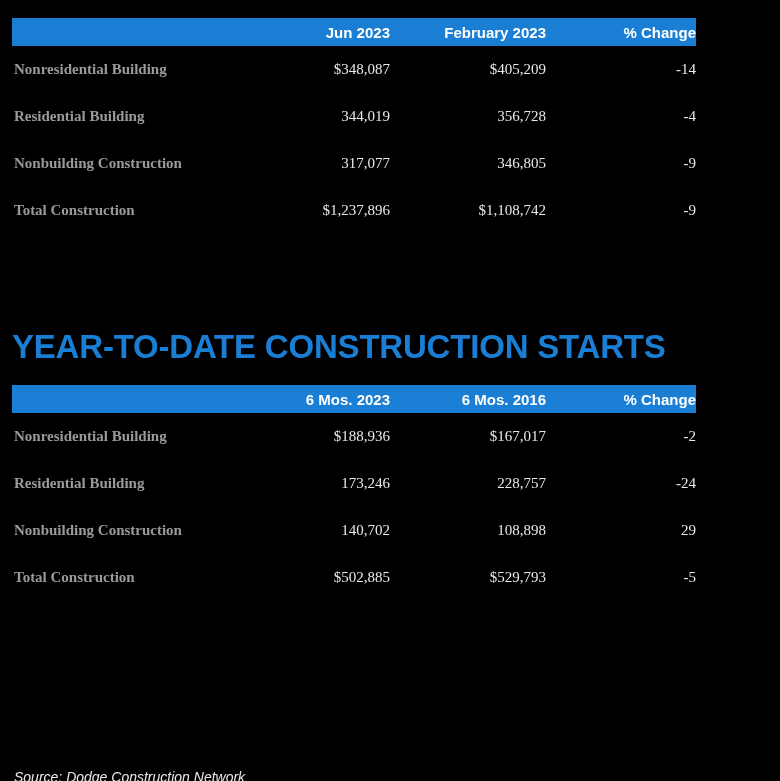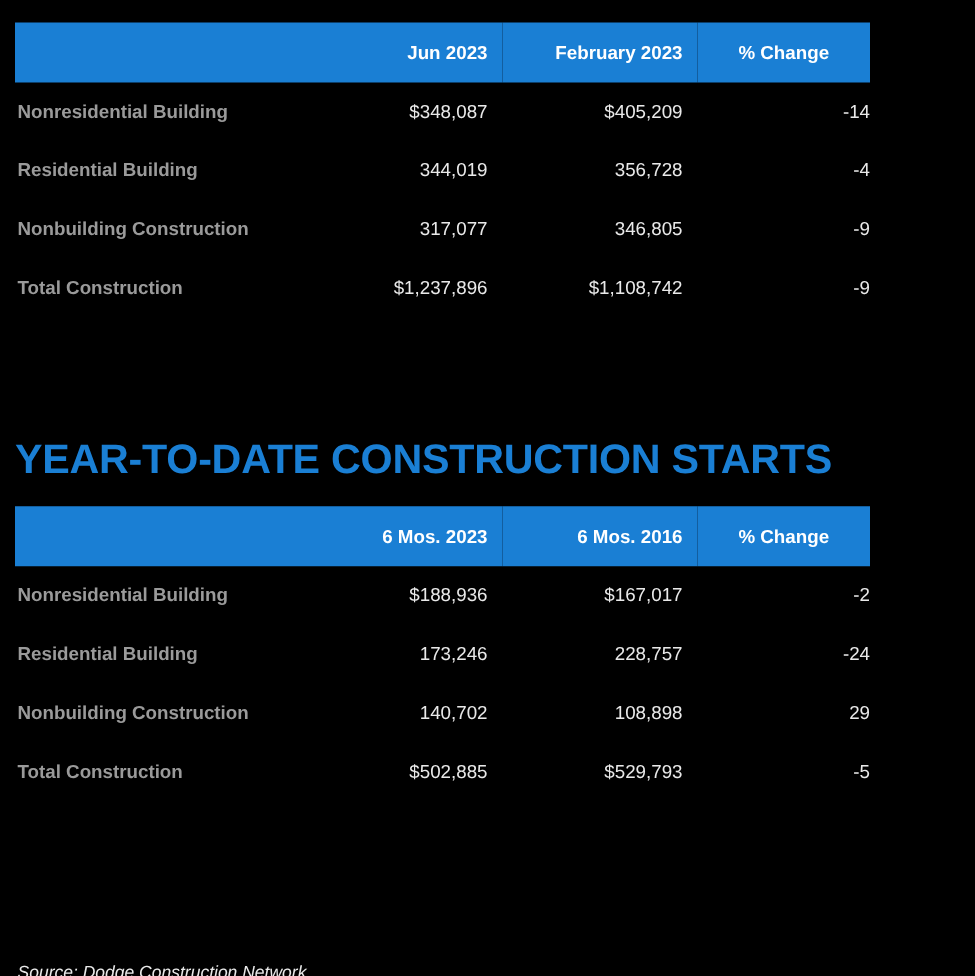--- a/index.html
+++ b/index.html
@@ -41,40 +41,41 @@
     width: 684px;
     margin-left: 4px;
     border-collapse: collapse;
     table-layout: fixed;
   }
   table.data-table thead th {
     background: #1a7fd4;
     color: #ffffff;
     font-size: 15px;
     font-weight: bold;
-    height: 48px;
+    height: 28px;
     text-align: right;
     padding: 0 12px 0 0;
     vertical-align: middle;
   }
   table.data-table thead th.col-label {
     text-align: left;
     padding-left: 10px;
   }
   table.data-table thead th.col-change {
-    text-align: center;
+    text-align: right;
     padding: 0;
   }
   table.data-table tbody td {
     font-size: 15px;
     height: 47px;
     vertical-align: middle;
     color: #e9e9e9;
     padding: 0 12px 0 0;
     text-align: right;
+    font-family: Liberation Serif, serif;
   }
   table.data-table tbody td.col-label {
     text-align: left;
     padding-left: 2px;
     font-weight: bold;
     color: #9a9a9a;
     font-size: 15px;
   }
   table.data-table tbody td.col-change {
     text-align: right;

